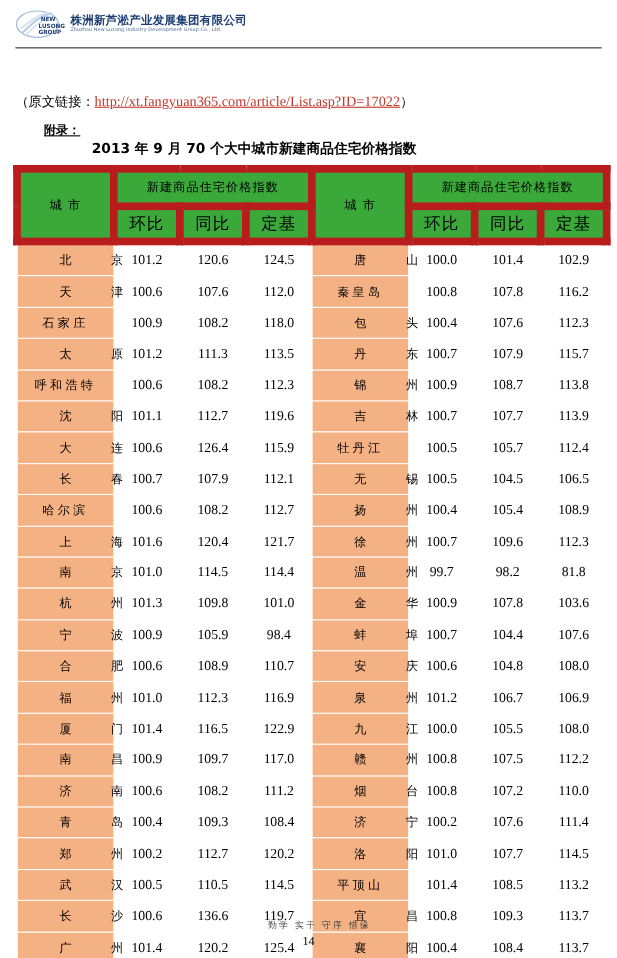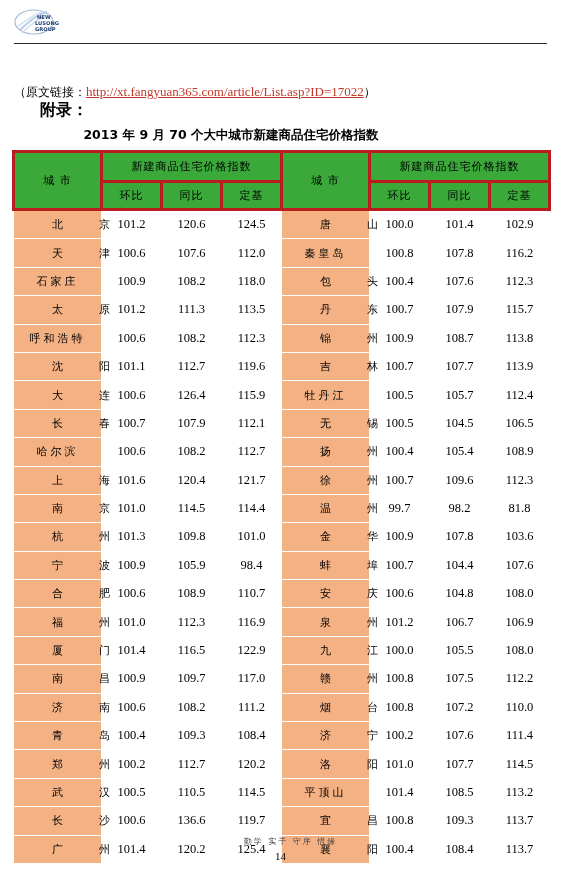--- a/index.html
+++ b/index.html
@@ -87,25 +87,26 @@
     color: #c0392b;
     text-decoration: underline;
     font-family: "Liberation Serif", serif;
     font-size: 13px;
   }
 
   
   .appendix-label {
     position: absolute;
     left: 40px;
-    top: 100px;
-    font-family: "DejaVu Sans", sans-serif;
-    font-size: 16px;
+    top: 111px;
+    font-family: "DejaVu Sans", sans-serif;
+    font-size: 11px;
     font-weight: bold;
     color: #000;
+    text-decoration: underline;
   }
 
   
   .tbl-title {
     position: absolute;
     left: 0;
     top: 127px;
     width: 462px;
     text-align: center;
     font-family: "DejaVu Sans", sans-serif;
@@ -133,26 +134,26 @@
     text-align: center;
     vertical-align: middle;
     font-weight: normal;
   }
   table.idx th {
     background: #3aa93a;
     color: #000;
     font-family: "DejaVu Sans", sans-serif;
     font-size: 11px;
     height: 27px;
-    border: 3px solid #b91c1c;
+    border: 7px solid #b91c1c;
     letter-spacing: 1px;
   }
   table.idx th.sub {
     height: 25px;
-    font-size: 11px;
+    font-size: 15px;
   }
   td.city {
     background: #f4b183;
     font-family: "DejaVu Sans", sans-serif;
     font-size: 11px;
     height: 27.4px;
     border: 1px solid #ffffff;
     color: #000;
     letter-spacing: 0px;
   }
@@ -212,20 +213,24 @@
     <div class="logo-mark">
       <svg width="46" height="26" viewBox="0 0 46 26" xmlns="http://www.w3.org/2000/svg">
         <ellipse cx="20" cy="13" rx="19" ry="12" fill="none" stroke="#9fb8d4" stroke-width="1.1"></ellipse>
         <path d="M6 21 C12 16 20 6 33 3" fill="none" stroke="#b9cee3" stroke-width="2"></path>
         <path d="M4 17 C11 13 19 5 30 2" fill="none" stroke="#d3e2f0" stroke-width="1.6"></path>
         <path d="M8 24 C14 19 22 9 36 5" fill="none" stroke="#cfe0ef" stroke-width="1.4"></path>
         <text x="23" y="10" font-family="DejaVu Sans, sans-serif" font-size="5.2" font-weight="bold" fill="#1d3f73">NEW</text>
         <text x="21" y="16" font-family="DejaVu Sans, sans-serif" font-size="5.2" font-weight="bold" fill="#1d3f73">LUSONG</text>
         <text x="21" y="22" font-family="DejaVu Sans, sans-serif" font-size="5.2" font-weight="bold" fill="#1d3f73">GROUP</text>
       </svg>
+    </div>
+    <div class="logo-text">
+      <span class="logo-cn">株洲新芦淞产业发展集团有限公司</span>
+      <span class="logo-en">Zhuzhou New Lusong Industry Development Group Co., Ltd.</span>
     </div>
   </div>
   <div class="rule"></div>
 </div>
 
 <div class="srcline">
   <span class="cn">（原文链接：</span><a class="url" href="#">http://xt.fangyuan365.com/article/List.asp?ID=17022</a><span class="cn">）</span>
 </div>
 
 <div class="appendix-label">附录：</div>

